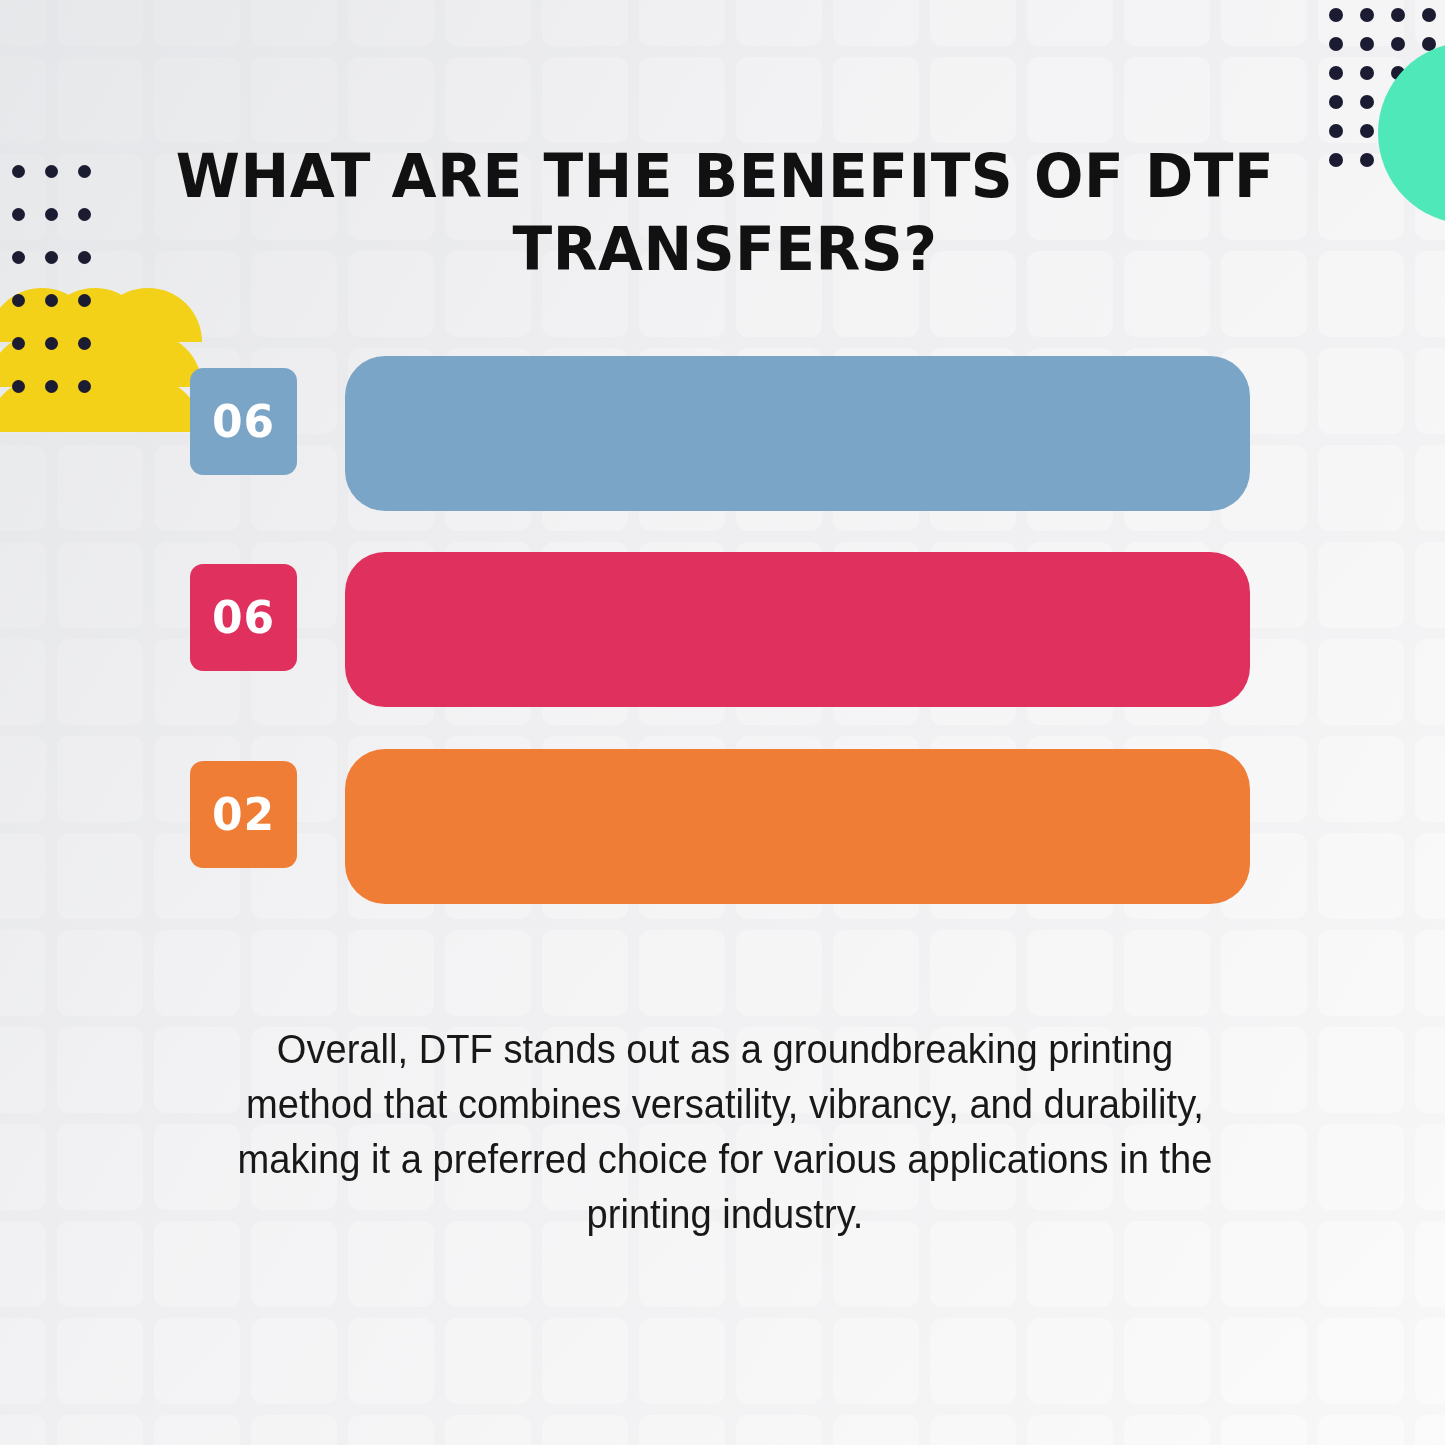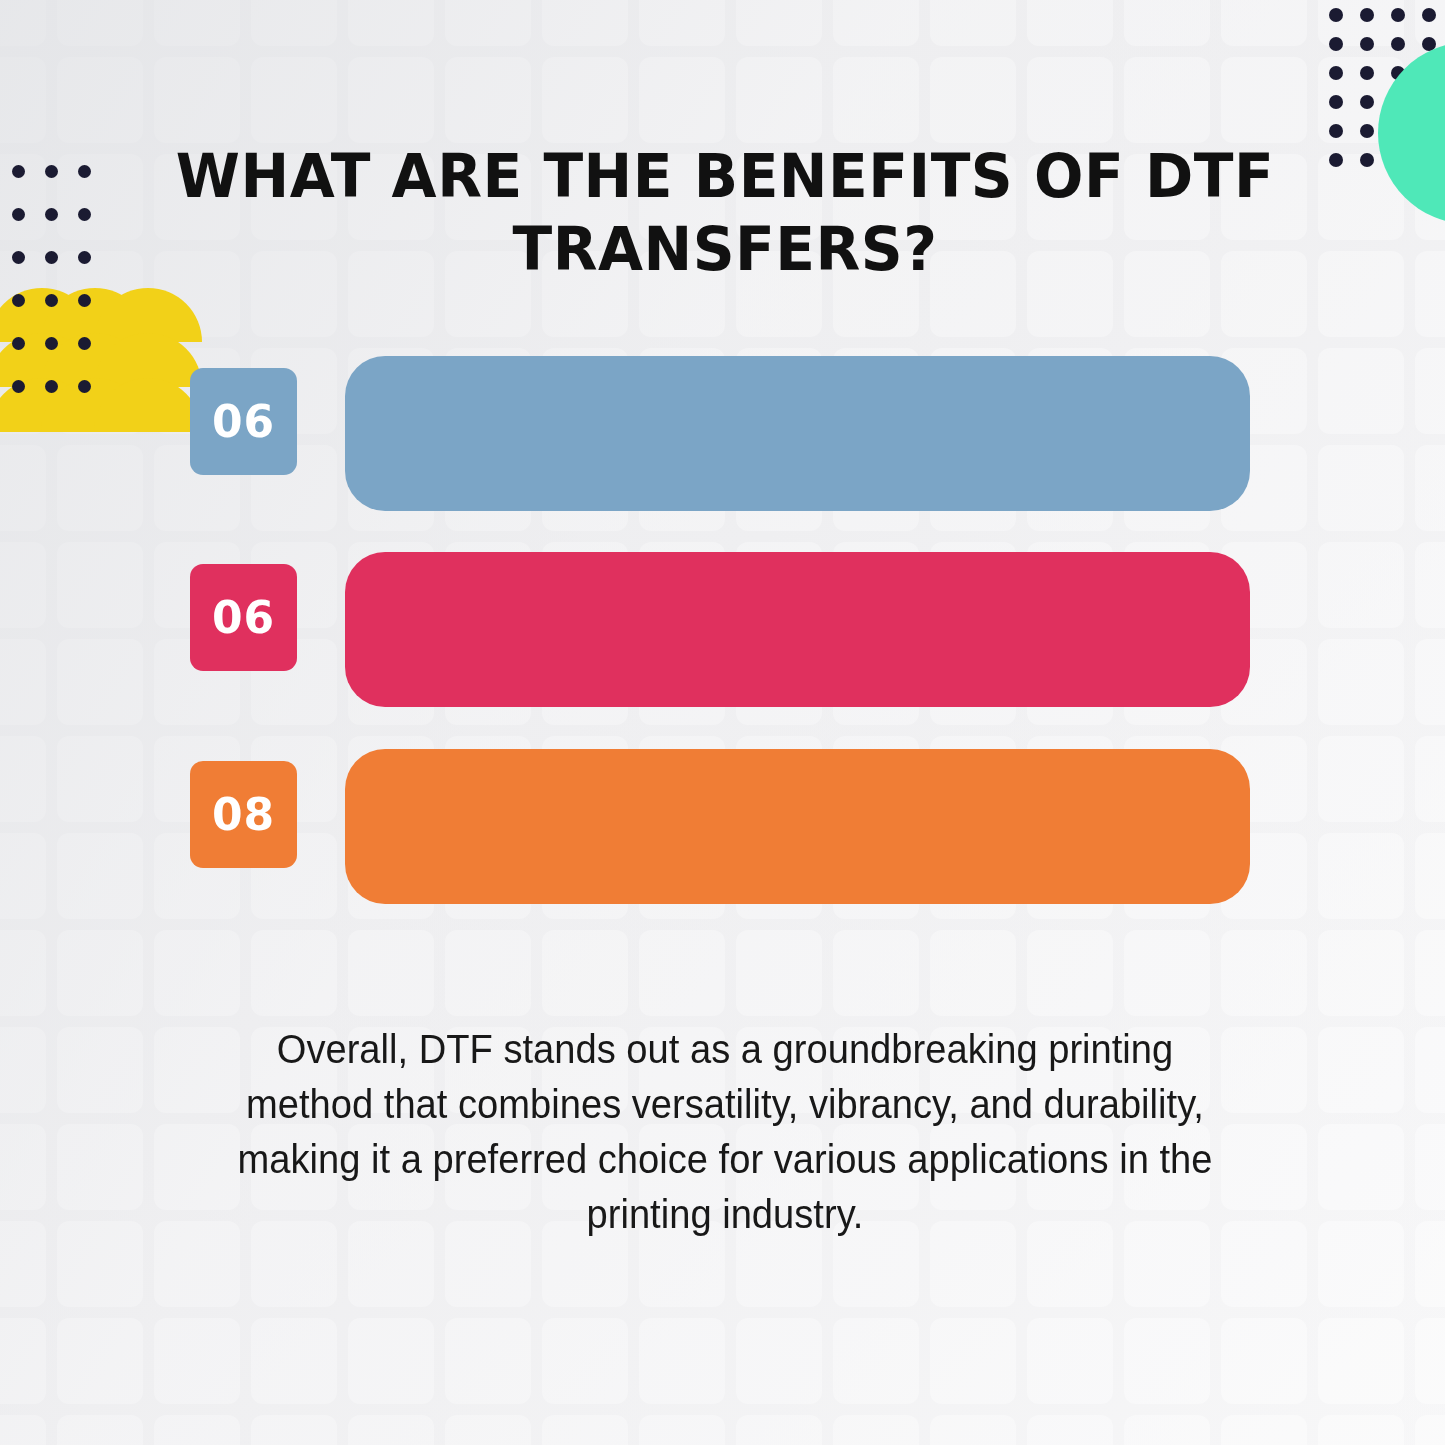--- a/index.html
+++ b/index.html
@@ -479,19 +479,19 @@
 
   <div class="card-row" id="row-1">
     <div class="badge" style="background: rgb(224, 48, 94);">
       <span>06</span>
     </div>
     <div class="card-shadow" style="background: rgb(224, 48, 94);"></div>
   </div>
 
   <div class="card-row" id="row-2">
     <div class="badge" style="background: rgb(240, 125, 53);">
-      <span>08</span>
+      <span>02</span>
     </div>
     <div class="card-shadow" style="background: rgb(240, 125, 53);"></div>
   </div>
 
   <p id="summary">Overall, DTF stands out as a groundbreaking printing method that combines versatility, vibrancy, and durability, making it a preferred choice for various applications in the printing industry.</p>
 </div>
 
 </body></html>

